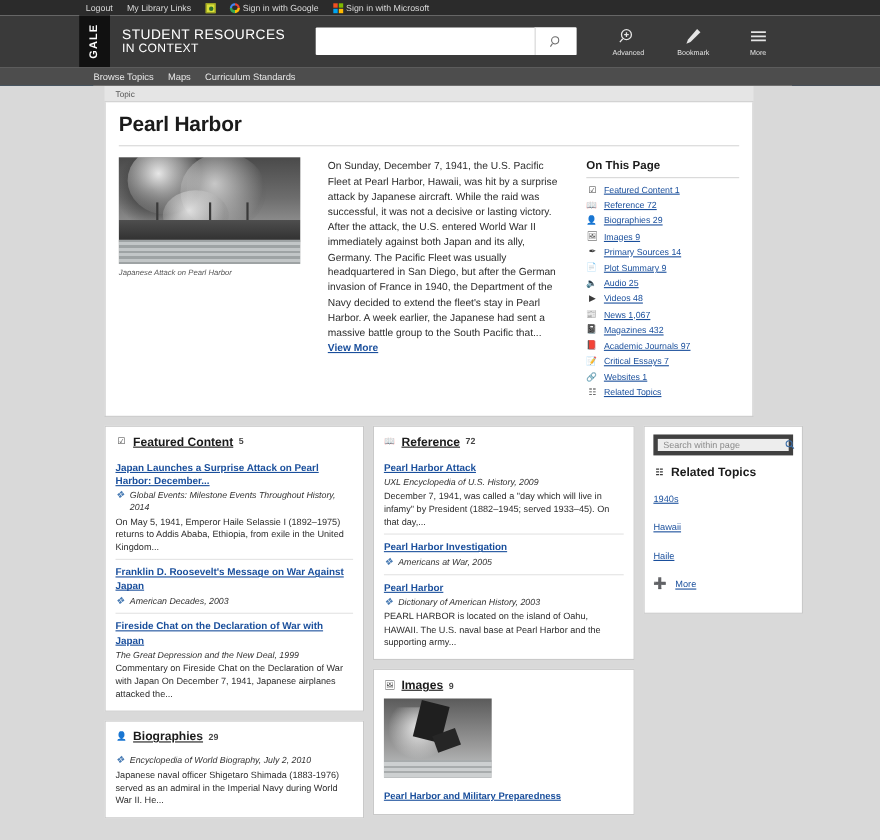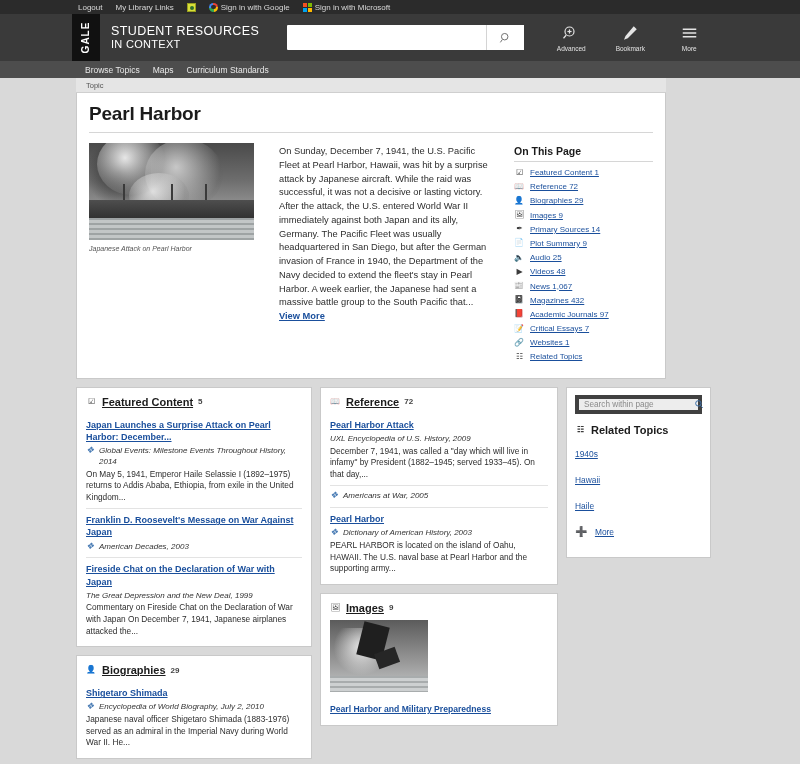--- a/index.html
+++ b/index.html
@@ -198,21 +198,21 @@
   }
   #subnav a {
     color: #e8e8e8; font-size: 8.5px; text-decoration: none;
   }
 
   
   #page {
     position: relative; height: 686px; background: #d9d9d9;
   }
   #content-col {
-    position: absolute; left: 76px; top: 0; width: 590px; bottom: 0;
+    position: absolute; left: 95px; top: 0; width: 590px; bottom: 0;
   }
 
   .tabstrip {
     height: 15px; background: #e5e5e5; border-bottom: 1px solid #cfcfcf;
     display: flex; align-items: center; padding-left: 6px;
   }
   .tabstrip .tab {
     font-size: 7.5px; color: #555; padding: 0 4px;
   }
 
@@ -610,21 +610,20 @@
         </div>
 
         <div class="card">
           <div class="card-head">
             <span class="mini-icon">👤</span>
             <span class="title">Biographies</span>
             <span class="count">29</span>
           </div>
 
           <div class="entry">
-            <a href="#" class="elink">Shigetaro Shimada</a>
             <div class="esrc">
               <span class="sparkle">❖</span>
               <span>Encyclopedia of World Biography, July 2, 2010</span>
             </div>
             <div class="esnip">Japanese naval officer Shigetaro Shimada (1883-1976) served as an admiral in the Imperial Navy during World War II. He...</div>
           </div>
 
         </div>
       </div>
 
@@ -639,20 +638,21 @@
 
           <div class="entry">
             <a href="#" class="elink">Pearl Harbor Attack</a>
             <div class="esrc">
               <span>UXL Encyclopedia of U.S. History, 2009</span>
             </div>
             <div class="esnip">December 7, 1941, was called a "day which will live in infamy" by President (1882–1945; served 1933–45). On that day,...</div>
           </div>
 
           <div class="entry">
+            <a href="#" class="elink">Pearl Harbor Investigation</a>
             <div class="esrc">
               <span class="sparkle">❖</span>
               <span>Americans at War, 2005</span>
             </div>
           </div>
 
           <div class="entry">
             <a href="#" class="elink">Pearl Harbor</a>
             <div class="esrc">
               <span class="sparkle">❖</span>

